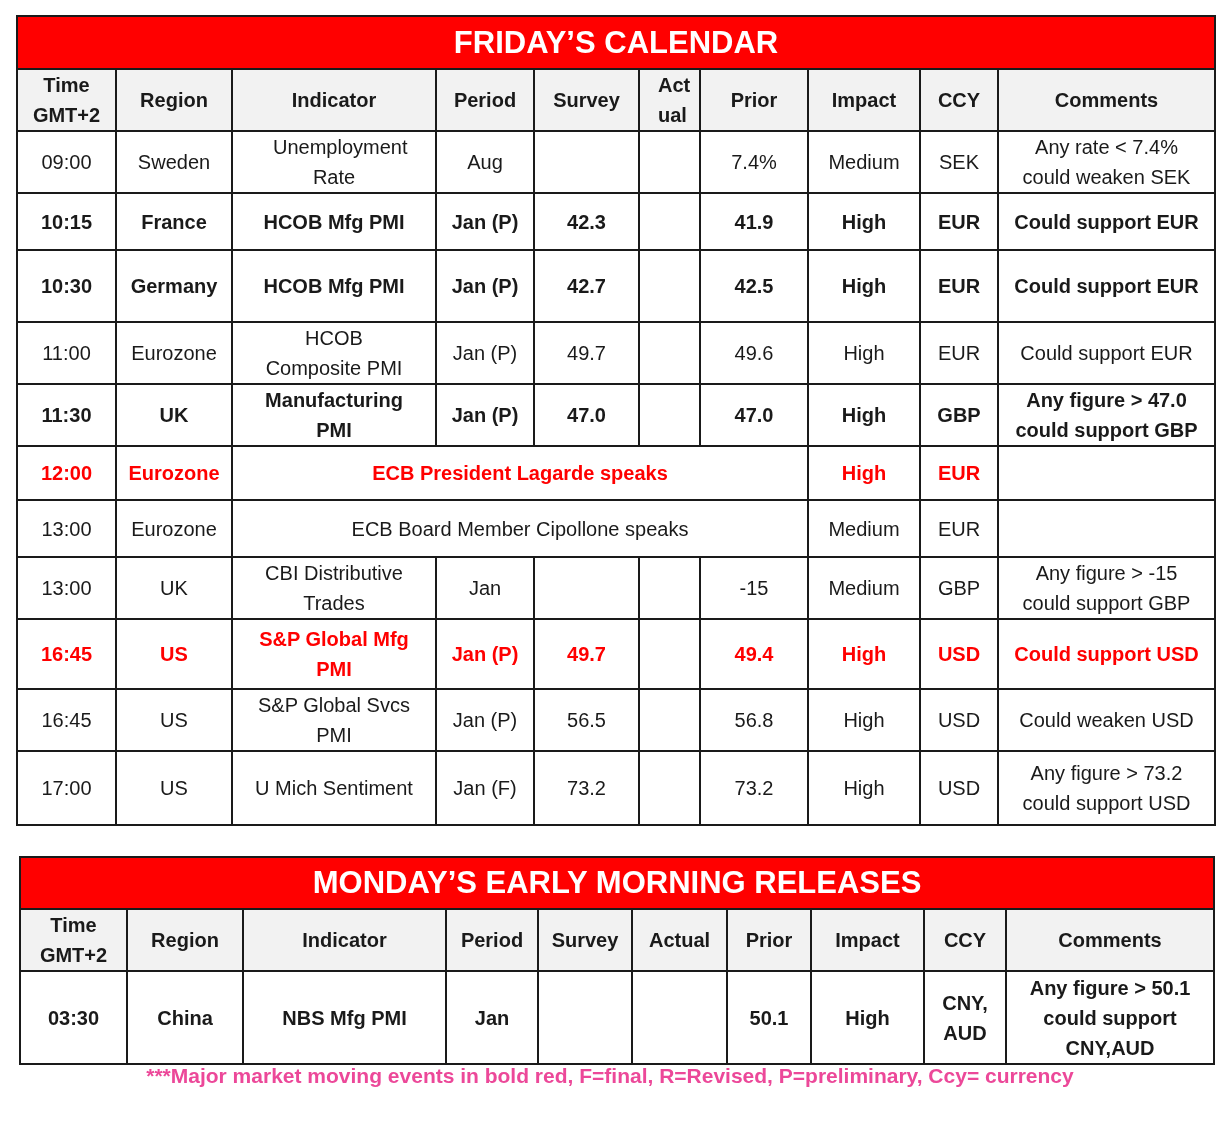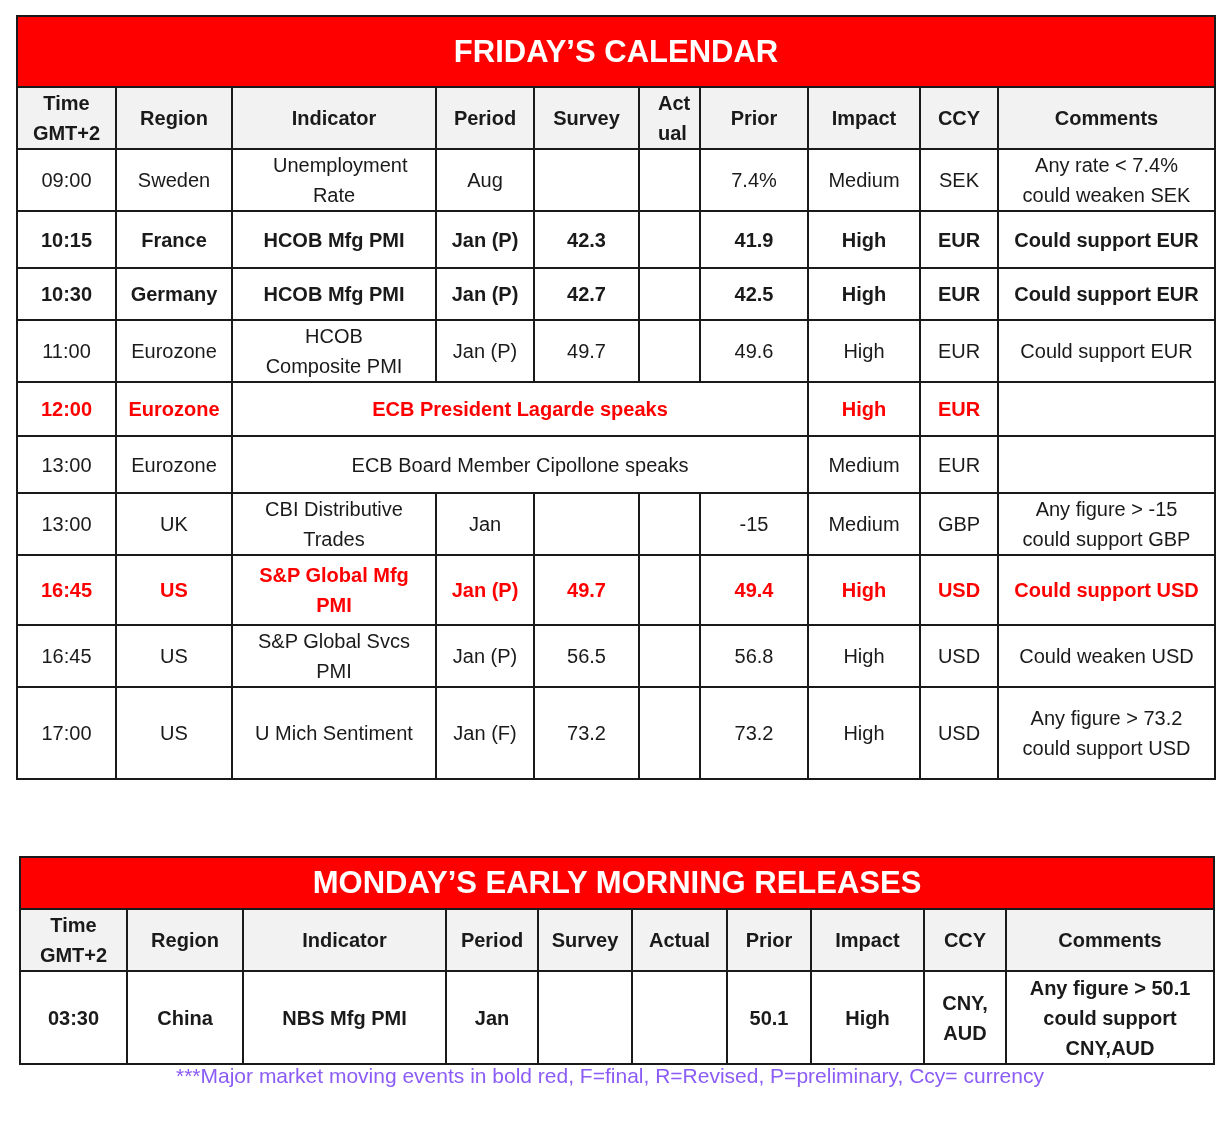--- a/index.html
+++ b/index.html
@@ -4,41 +4,41 @@
 <style>
   html, body { margin: 0; padding: 0; background: #ffffff; }
   body { width: 1220px; height: 1125px; position: relative; font-family: "Liberation Sans", "DejaVu Sans", sans-serif; color: #1a1a1a; overflow: hidden; }
   .block { position: absolute; }
   table { border-collapse: collapse; table-layout: fixed; width: 100%; }
   td, th { border: 2px solid #1a1a1a; text-align: center; vertical-align: middle; padding: 0 4px; font-size: 20px; line-height: 30px; }
   th { background: #f2f2f2; font-weight: bold; }
   .title-cell { background: #ff0000; color: #ffffff; font-weight: bold; font-size: 31px; line-height: 50px; border: 2px solid #1a1a1a; }
   .bold td { font-weight: bold; }
   .red td { color: #ff0000; font-weight: bold; }
-  .footnote { position: absolute; left: 0; width: 1220px; top: 1064px; text-align: center; color: #8b5cf6; font-weight: normal; font-size: 21px; }
+  .footnote { position: absolute; left: 0; width: 1220px; top: 1064px; text-align: center; color: #ec4899; font-weight: bold; font-size: 21px; }
 </style>
 </head>
 <body>
 
 <div class="block" style="left:16px; top:15px; width:1198px;">
   <table>
     <colgroup>
       <col style="width:99px">
         <col style="width:116px">
         <col style="width:204px">
         <col style="width:98px">
         <col style="width:105px">
         <col style="width:61px">
         <col style="width:108px">
         <col style="width:112px">
         <col style="width:78px">
         <col style="width:217px">
     </colgroup>
     <tbody>
-        <tr style="height:71px">
+        <tr style="height:53px">
       <td colspan="10" class="title-cell">FRIDAY’S CALENDAR</td>
     </tr>
     <tr style="height:62px">
       <th>Time GMT+2</th>
       <th>Region</th>
       <th>Indicator</th>
       <th>Period</th>
       <th>Survey</th>
       <th style="padding:0 18px;">Act ual</th>
       <th>Prior</th>
@@ -66,21 +66,21 @@
       <td>HCOB Mfg PMI</td>
       <td>Jan (P)</td>
       <td>42.3</td>
       <td></td>
       <td>41.9</td>
       <td>High</td>
       <td>EUR</td>
       <td>Could support EUR</td>
     </tr>
 
-    <tr style="height:52px" class="bold">
+    <tr style="height:72px" class="bold">
       <td>10:30</td>
       <td>Germany</td>
       <td>HCOB Mfg PMI</td>
       <td>Jan (P)</td>
       <td>42.7</td>
       <td></td>
       <td>42.5</td>
       <td>High</td>
       <td>EUR</td>
       <td>Could support EUR</td>
@@ -92,20 +92,32 @@
       <td style="padding:0 23px;">HCOB Composite PMI</td>
       <td>Jan (P)</td>
       <td>49.7</td>
       <td></td>
       <td>49.6</td>
       <td>High</td>
       <td>EUR</td>
       <td>Could support EUR</td>
     </tr>
 
+    <tr style="height:62px" class="bold">
+      <td>11:30</td>
+      <td>UK</td>
+      <td style="padding:0 22px;">Manufacturing PMI</td>
+      <td>Jan (P)</td>
+      <td>47.0</td>
+      <td></td>
+      <td>47.0</td>
+      <td>High</td>
+      <td>GBP</td>
+      <td style="padding:0 14px;">Any figure &gt; 47.0 could support GBP</td>
+    </tr>
 
     <tr style="height:54px" class="red">
       <td>12:00</td>
       <td>Eurozone</td>
       <td colspan="5">ECB President Lagarde speaks</td>
       <td>High</td>
       <td>EUR</td>
       <td></td>
     </tr>
 
@@ -160,21 +172,21 @@
     <tr style="height:62px">
       <td>17:00</td>
       <td>US</td>
       <td>U Mich Sentiment</td>
       <td>Jan (F)</td>
       <td>73.2</td>
       <td></td>
       <td>73.2</td>
       <td>High</td>
       <td>USD</td>
-      <td style="padding:15px 14px;">Any figure &gt; 73.2 could support USD</td>
+      <td style="padding:6px 14px;">Any figure &gt; 73.2 could support USD</td>
     </tr>
   </tbody>
     </table>
 </div>
 
 <div class="block" style="left:19px; top:856px; width:1194px;">
   <table>
     <colgroup>
       <col style="width:107px">
         <col style="width:116px">

